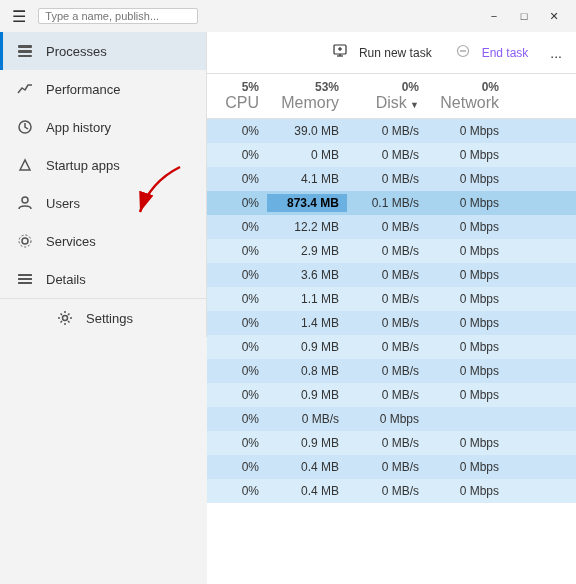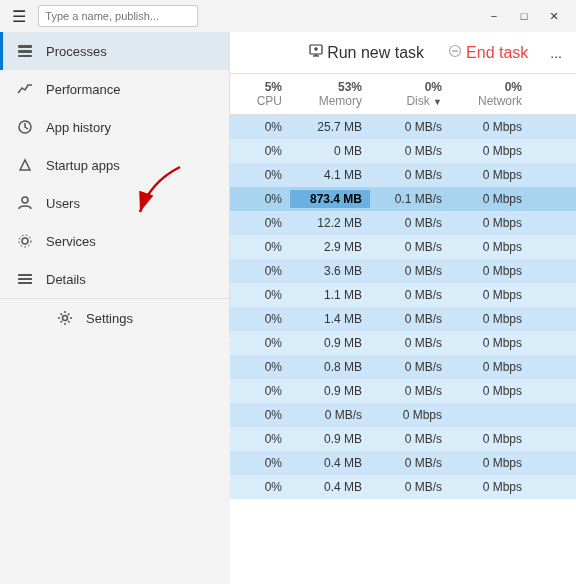--- a/index.html
+++ b/index.html
@@ -28,21 +28,21 @@
       gap: 8px;
     }
     .hamburger {
       font-size: 16px;
       color: #333;
       cursor: pointer;
       padding: 4px;
     }
     .search-box {
       width: 160px;
-      height: 22px;
+      height: 16px;
       border: 1px solid #ccc;
       border-radius: 2px;
       padding: 2px 6px;
       font-size: 11px;
       color: #999;
       background: white;
     }
     .titlebar-right {
       display: flex;
       align-items: center;
@@ -58,21 +58,21 @@
       color: #333;
       cursor: pointer;
       border-radius: 2px;
     }
     .main-container {
       display: flex;
       flex: 1;
       overflow: hidden;
     }
     .sidebar {
-      width: 230px;
+      width: 207px;
       background: #f3f3f3;
       display: flex;
       flex-direction: column;
       flex-shrink: 0;
       border-right: 1px solid #e0e0e0;
     }
     .sidebar-item {
       display: flex;
       align-items: center;
       padding: 10px 16px;
@@ -114,28 +114,28 @@
       justify-content: flex-end;
       padding: 0 8px;
       gap: 8px;
       border-bottom: 1px solid #e0e0e0;
       background: white;
       flex-shrink: 0;
     }
     .toolbar-btn {
       display: flex;
       align-items: center;
-      gap: 4px;
+      gap: 12px;
       padding: 4px 8px;
-      font-size: 16px;
+      font-size: 12px;
       color: #333;
       cursor: pointer;
       border-radius: 2px;
     }
-    .toolbar-btn.disabled { color: #ef4444; cursor: default; }
+    .toolbar-btn.disabled { color: #8b5cf6; cursor: default; }
     .toolbar-more {
       padding: 4px 6px;
       cursor: pointer;
       font-size: 14px;
       color: #333;
     }
     .table-header {
       display: grid;
       grid-template-columns: 60px 80px 80px 80px;
       padding: 6px 0;
@@ -144,21 +144,21 @@
       flex-shrink: 0;
     }
     .col-header {
       text-align: right;
       padding-right: 8px;
       font-size: 12px;
       color: #555;
       font-weight: 600;
     }
     .col-header .sub {
-      font-size: 12px;
+      font-size: 16px;
       font-weight: normal;
       color: #888;
     }
     .table-body {
       flex: 1;
       overflow-y: auto;
     }
     .table-row {
       display: grid;
       grid-template-columns: 60px 80px 80px 80px;
@@ -311,21 +311,21 @@
     <div class="table-header" id="table-header">
     <div class="col-header"><span>5%</span><br><span class="sub">CPU</span></div>
         <div class="col-header"><span>53%</span><br><span class="sub">Memory</span></div>
         <div class="col-header"><span>0%</span><br><span class="sub">Disk</span> <span style="font-size:9px;">▼</span></div>
         <div class="col-header"><span>0%</span><br><span class="sub">Network</span></div>
       </div>
 
     <div class="table-body" id="table-body">
     <div class="table-row">
       <div class="cell">0%</div>
-      <div class="cell">25.7 MB</div>
+      <div class="cell">39.0 MB</div>
       <div class="cell">0 MB/s</div>
       <div class="cell">0 Mbps</div>
     </div>
         <div class="table-row">
       <div class="cell">0%</div>
       <div class="cell">0 MB</div>
       <div class="cell">0 MB/s</div>
       <div class="cell">0 Mbps</div>
     </div>
         <div class="table-row">

